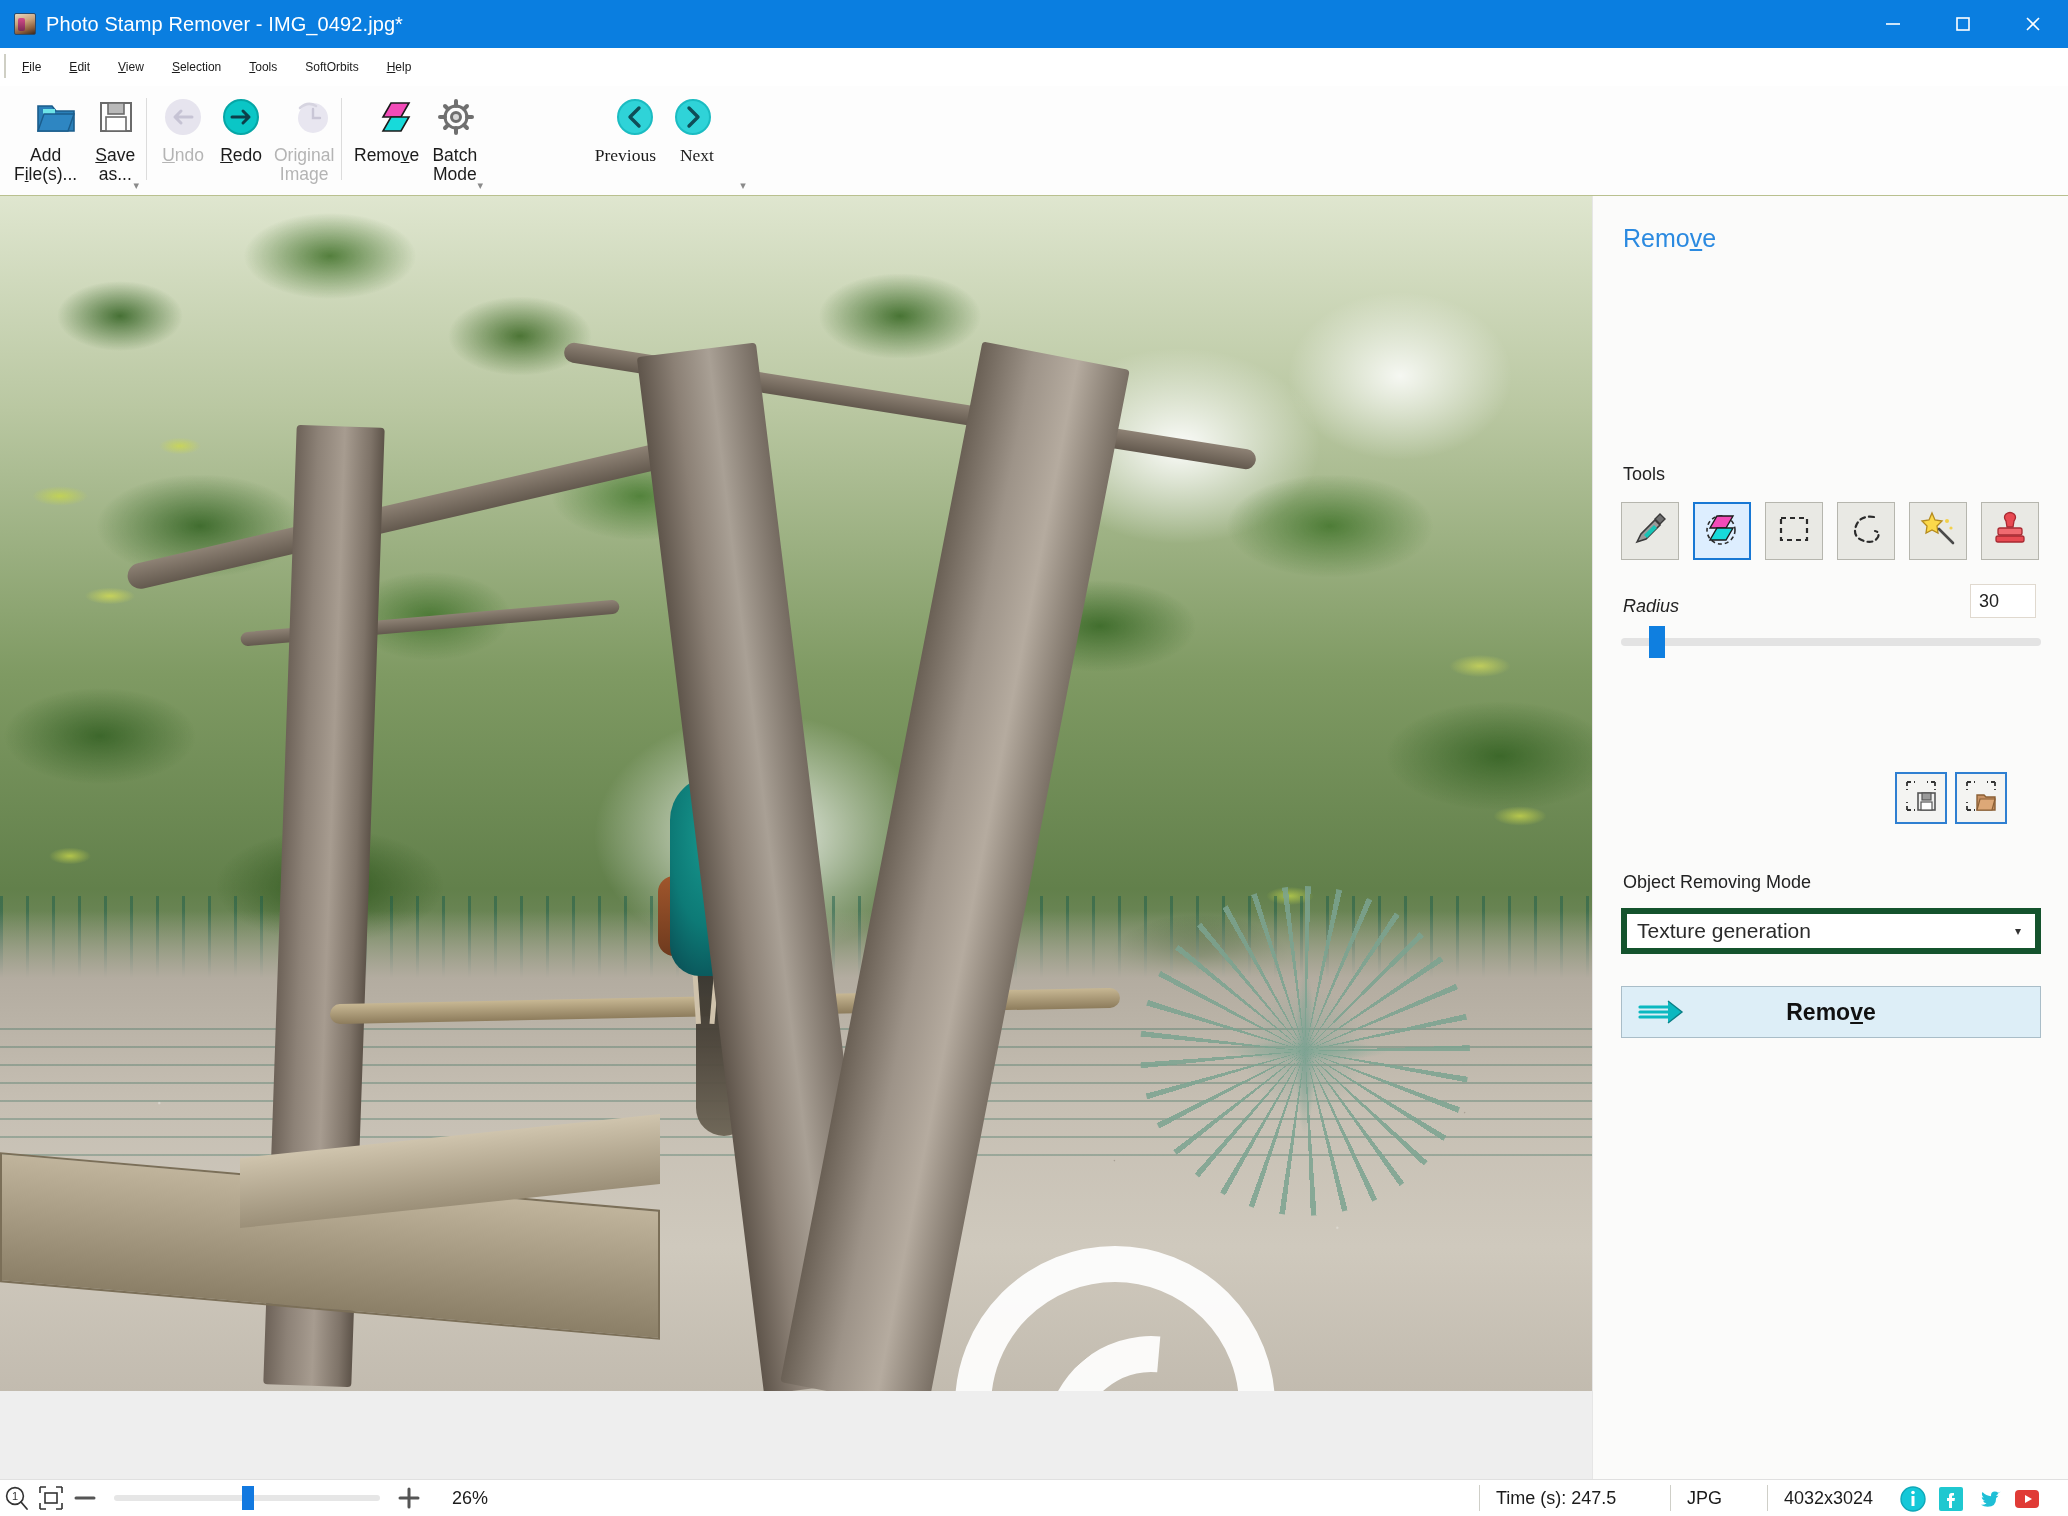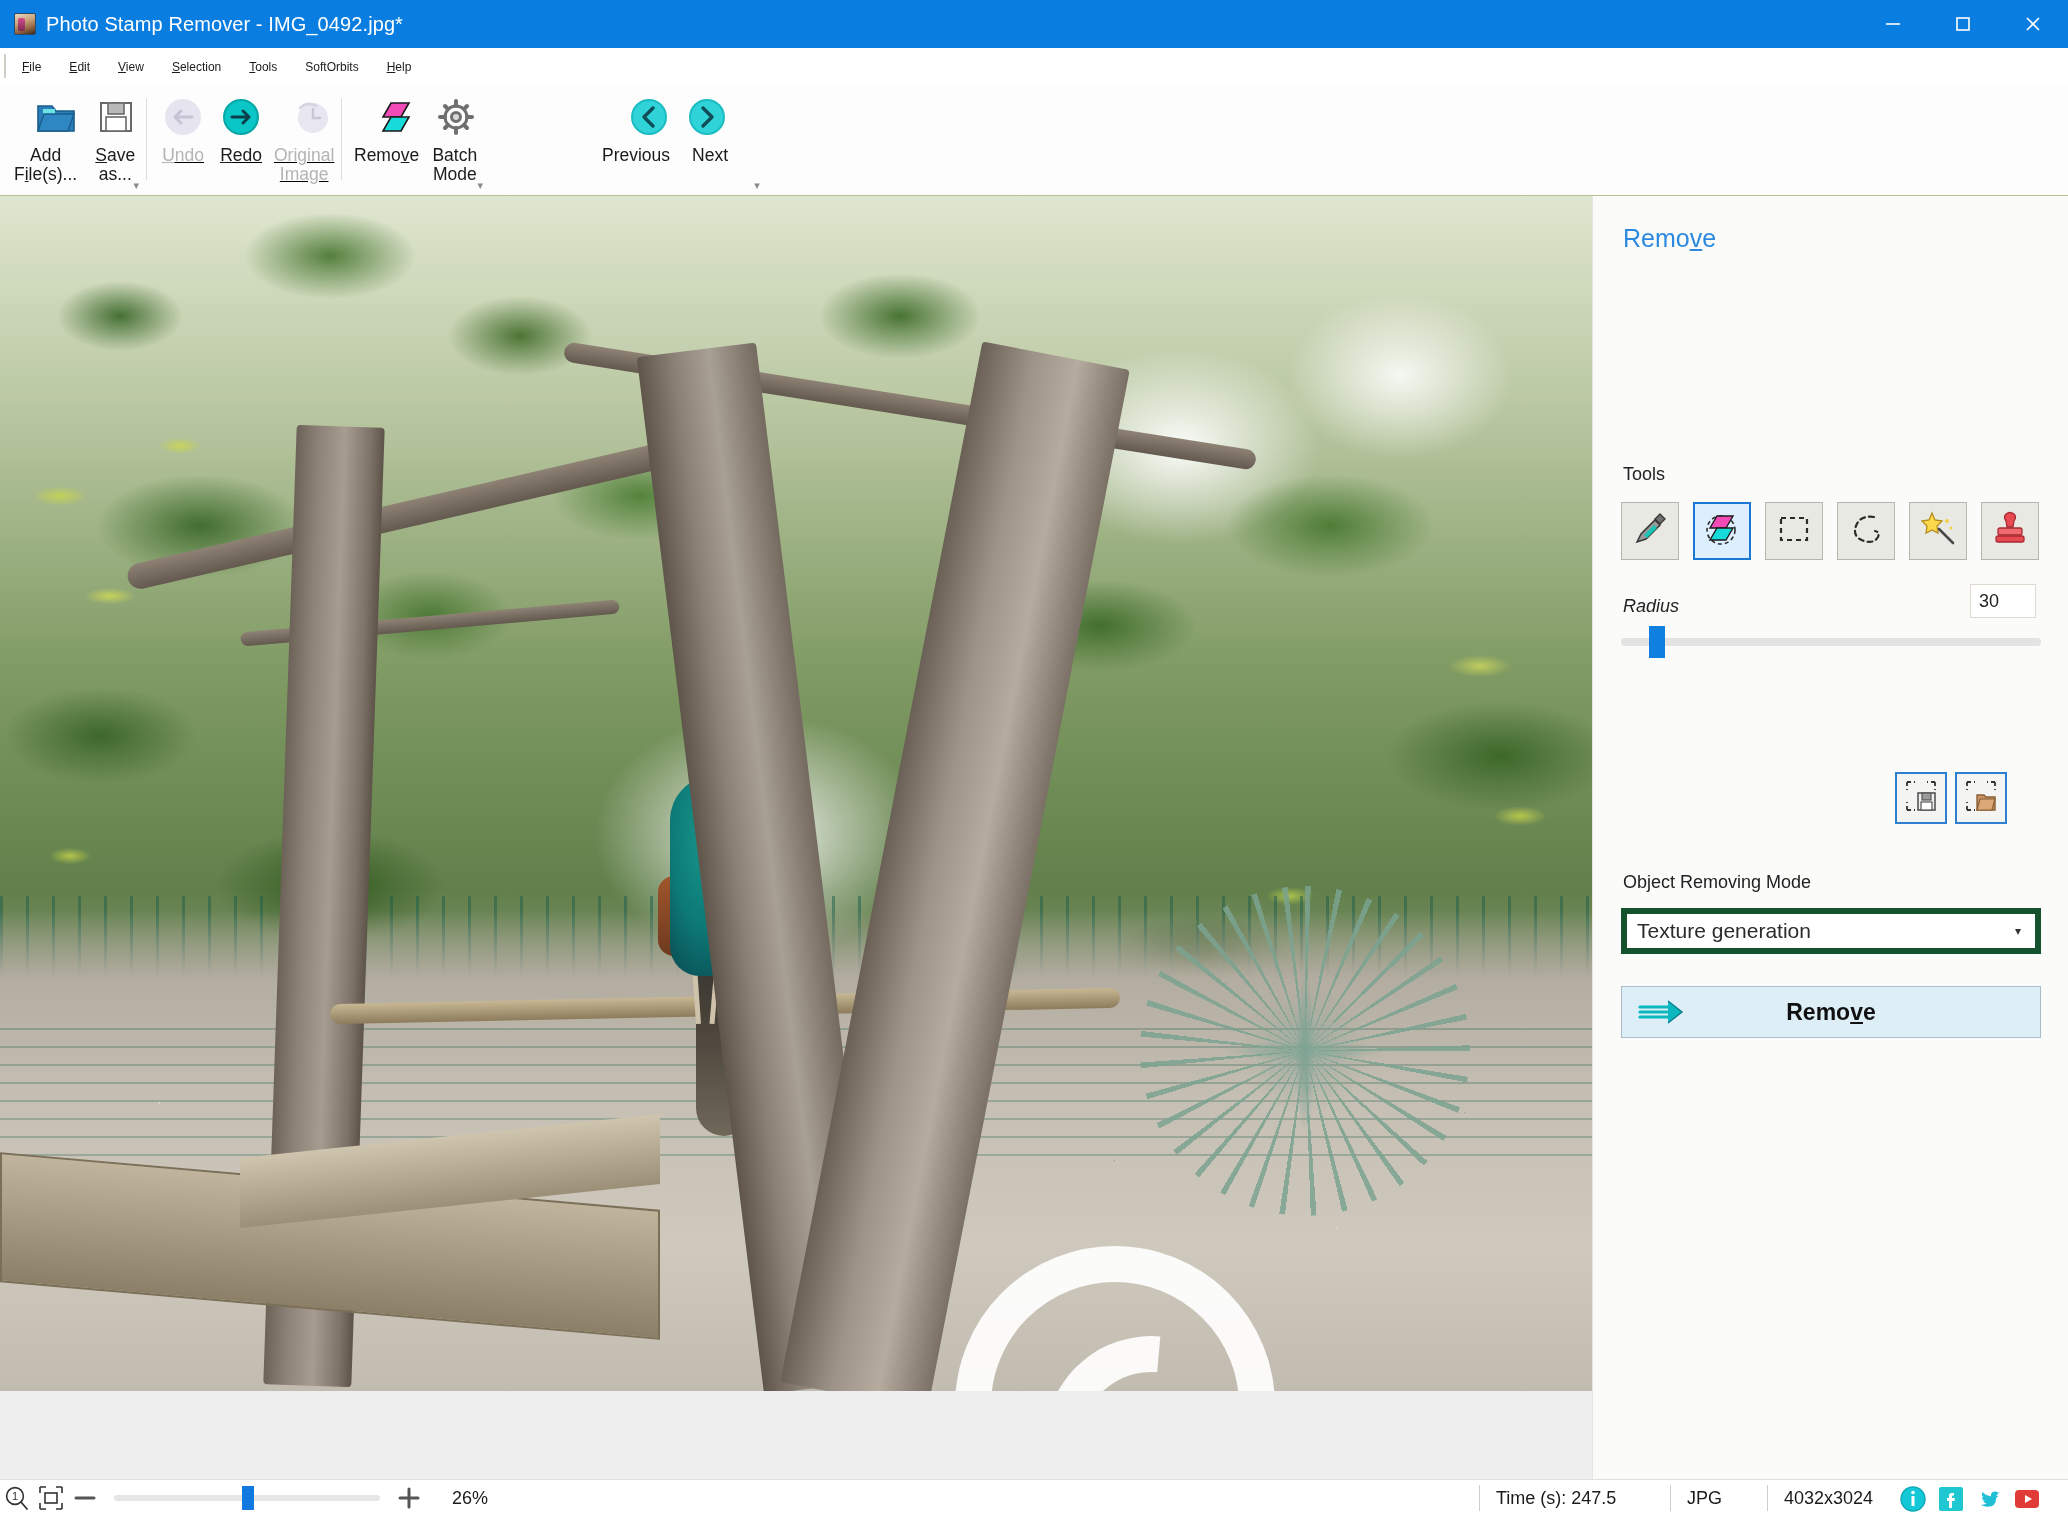--- a/index.html
+++ b/index.html
@@ -412,21 +412,21 @@
             <rect x="9" y="19" width="20" height="14" fill="#fff" stroke="#6a6a6a" stroke-width="1.6"></rect>
           </svg>
         </div>
         <div class="rlbl"><span class="u">S</span>ave<br>as...</div>
       </div>
       <div class="expander" style="right:-2px;">▾</div>
     </div>
 
     <div class="rsep" style="left:146px;"></div>
 
-    <div class="rgroup" style="left:152px;text-decoration:underline;">
+    <div class="rgroup" style="left:152px;">
       <div class="rbtn disabled">
         <div class="ric">
           <svg width="42" height="42" viewBox="0 0 42 42">
             <circle cx="21" cy="21" r="18" fill="#e6e4ee"></circle>
             <path d="M30 21 H13 M19 15 l-6 6 l6 6" fill="none" stroke="#c6c3d4" stroke-width="3" stroke-linecap="round" stroke-linejoin="round"></path>
           </svg>
         </div>
         <div class="rlbl"><span class="u">U</span>ndo</div>
       </div>
       <div class="rbtn">
@@ -479,21 +479,21 @@
               <line x1="32" y1="10" x2="29" y2="13"></line>
                 <line x1="13" y1="29" x2="10" y2="32"></line>
             </g>
           </svg>
         </div>
         <div class="rlbl">Batch<br>Mode</div>
       </div>
       <div class="expander" style="right:-4px;">▾</div>
     </div>
 
-    <div class="rgroup" style="left:596px;">
+    <div class="rgroup" style="left:584px;font-family:Liberation Serif, serif;">
       <div class="rbtn" style="min-width:78px;">
         <div class="ric">
           <svg width="42" height="42" viewBox="0 0 42 42">
             <circle cx="21" cy="21" r="17" fill="#2fd3d8" stroke="#1bbcc2" stroke-width="2"></circle>
             <path d="M25 12 l-9 9 l9 9" fill="none" stroke="#0f4d57" stroke-width="3.4" stroke-linecap="round" stroke-linejoin="round"></path>
           </svg>
         </div>
         <div class="rlbl">Previous</div>
       </div>
       <div class="rbtn" style="min-width:58px;">

